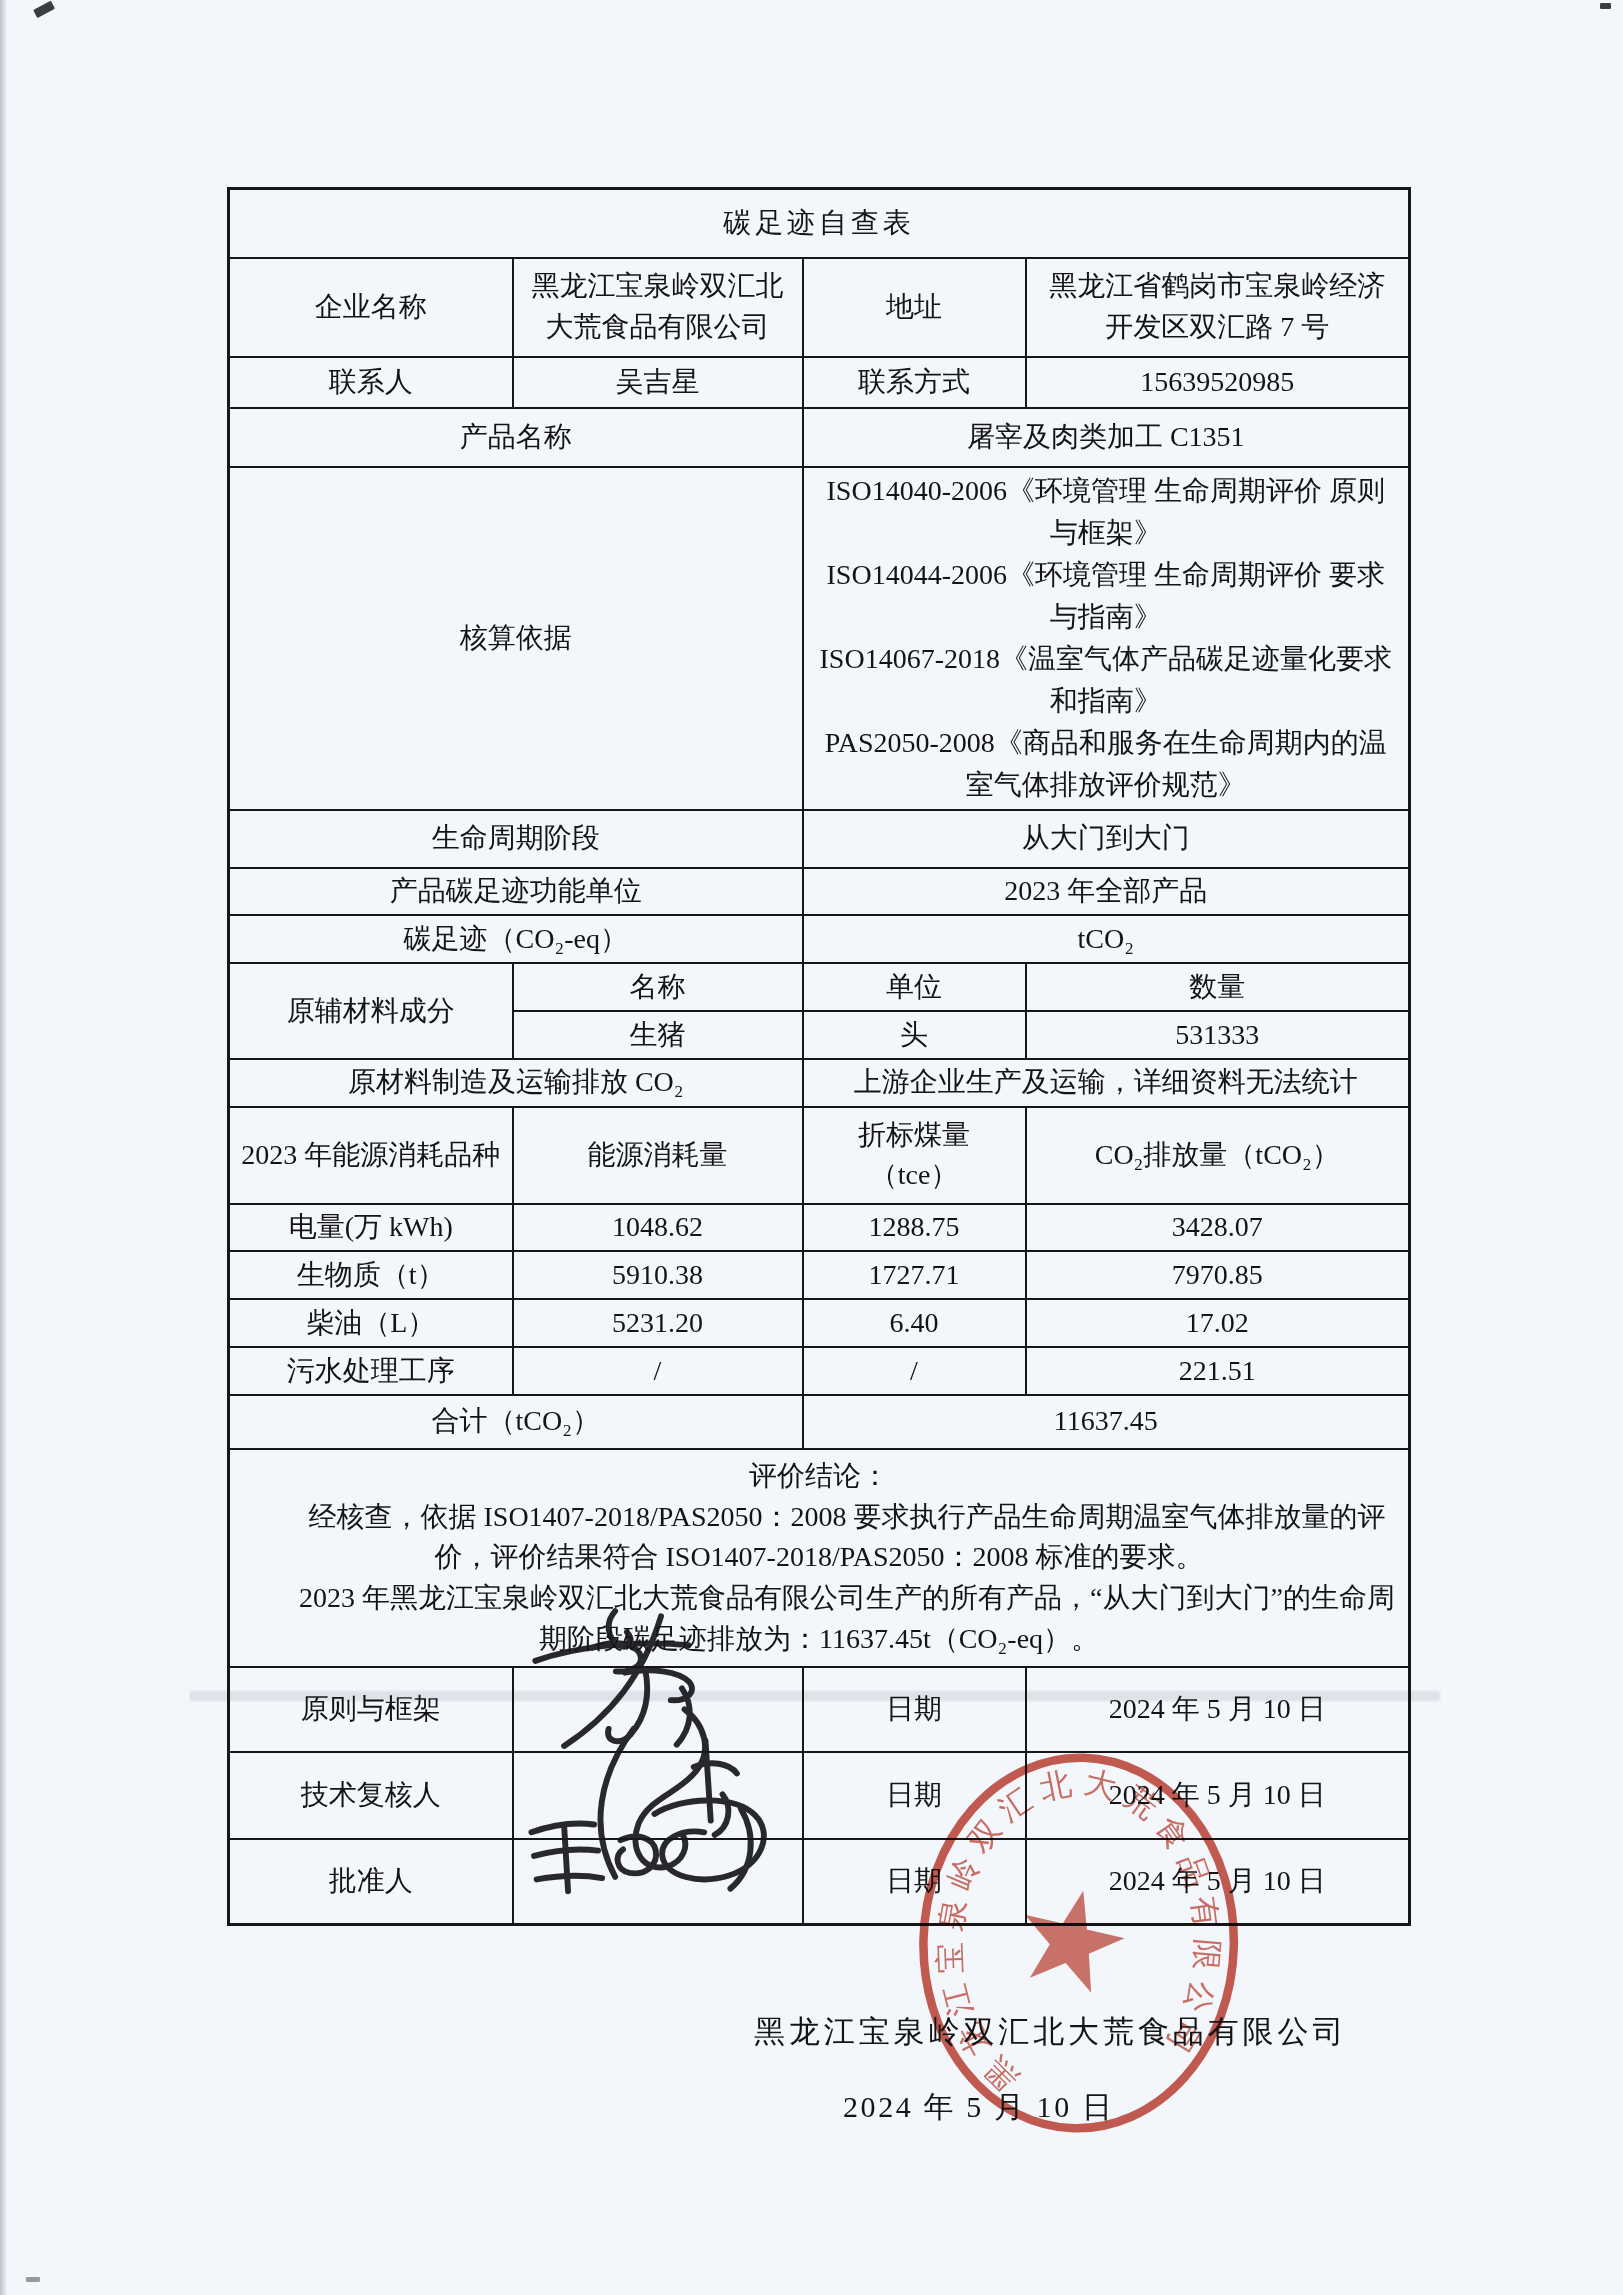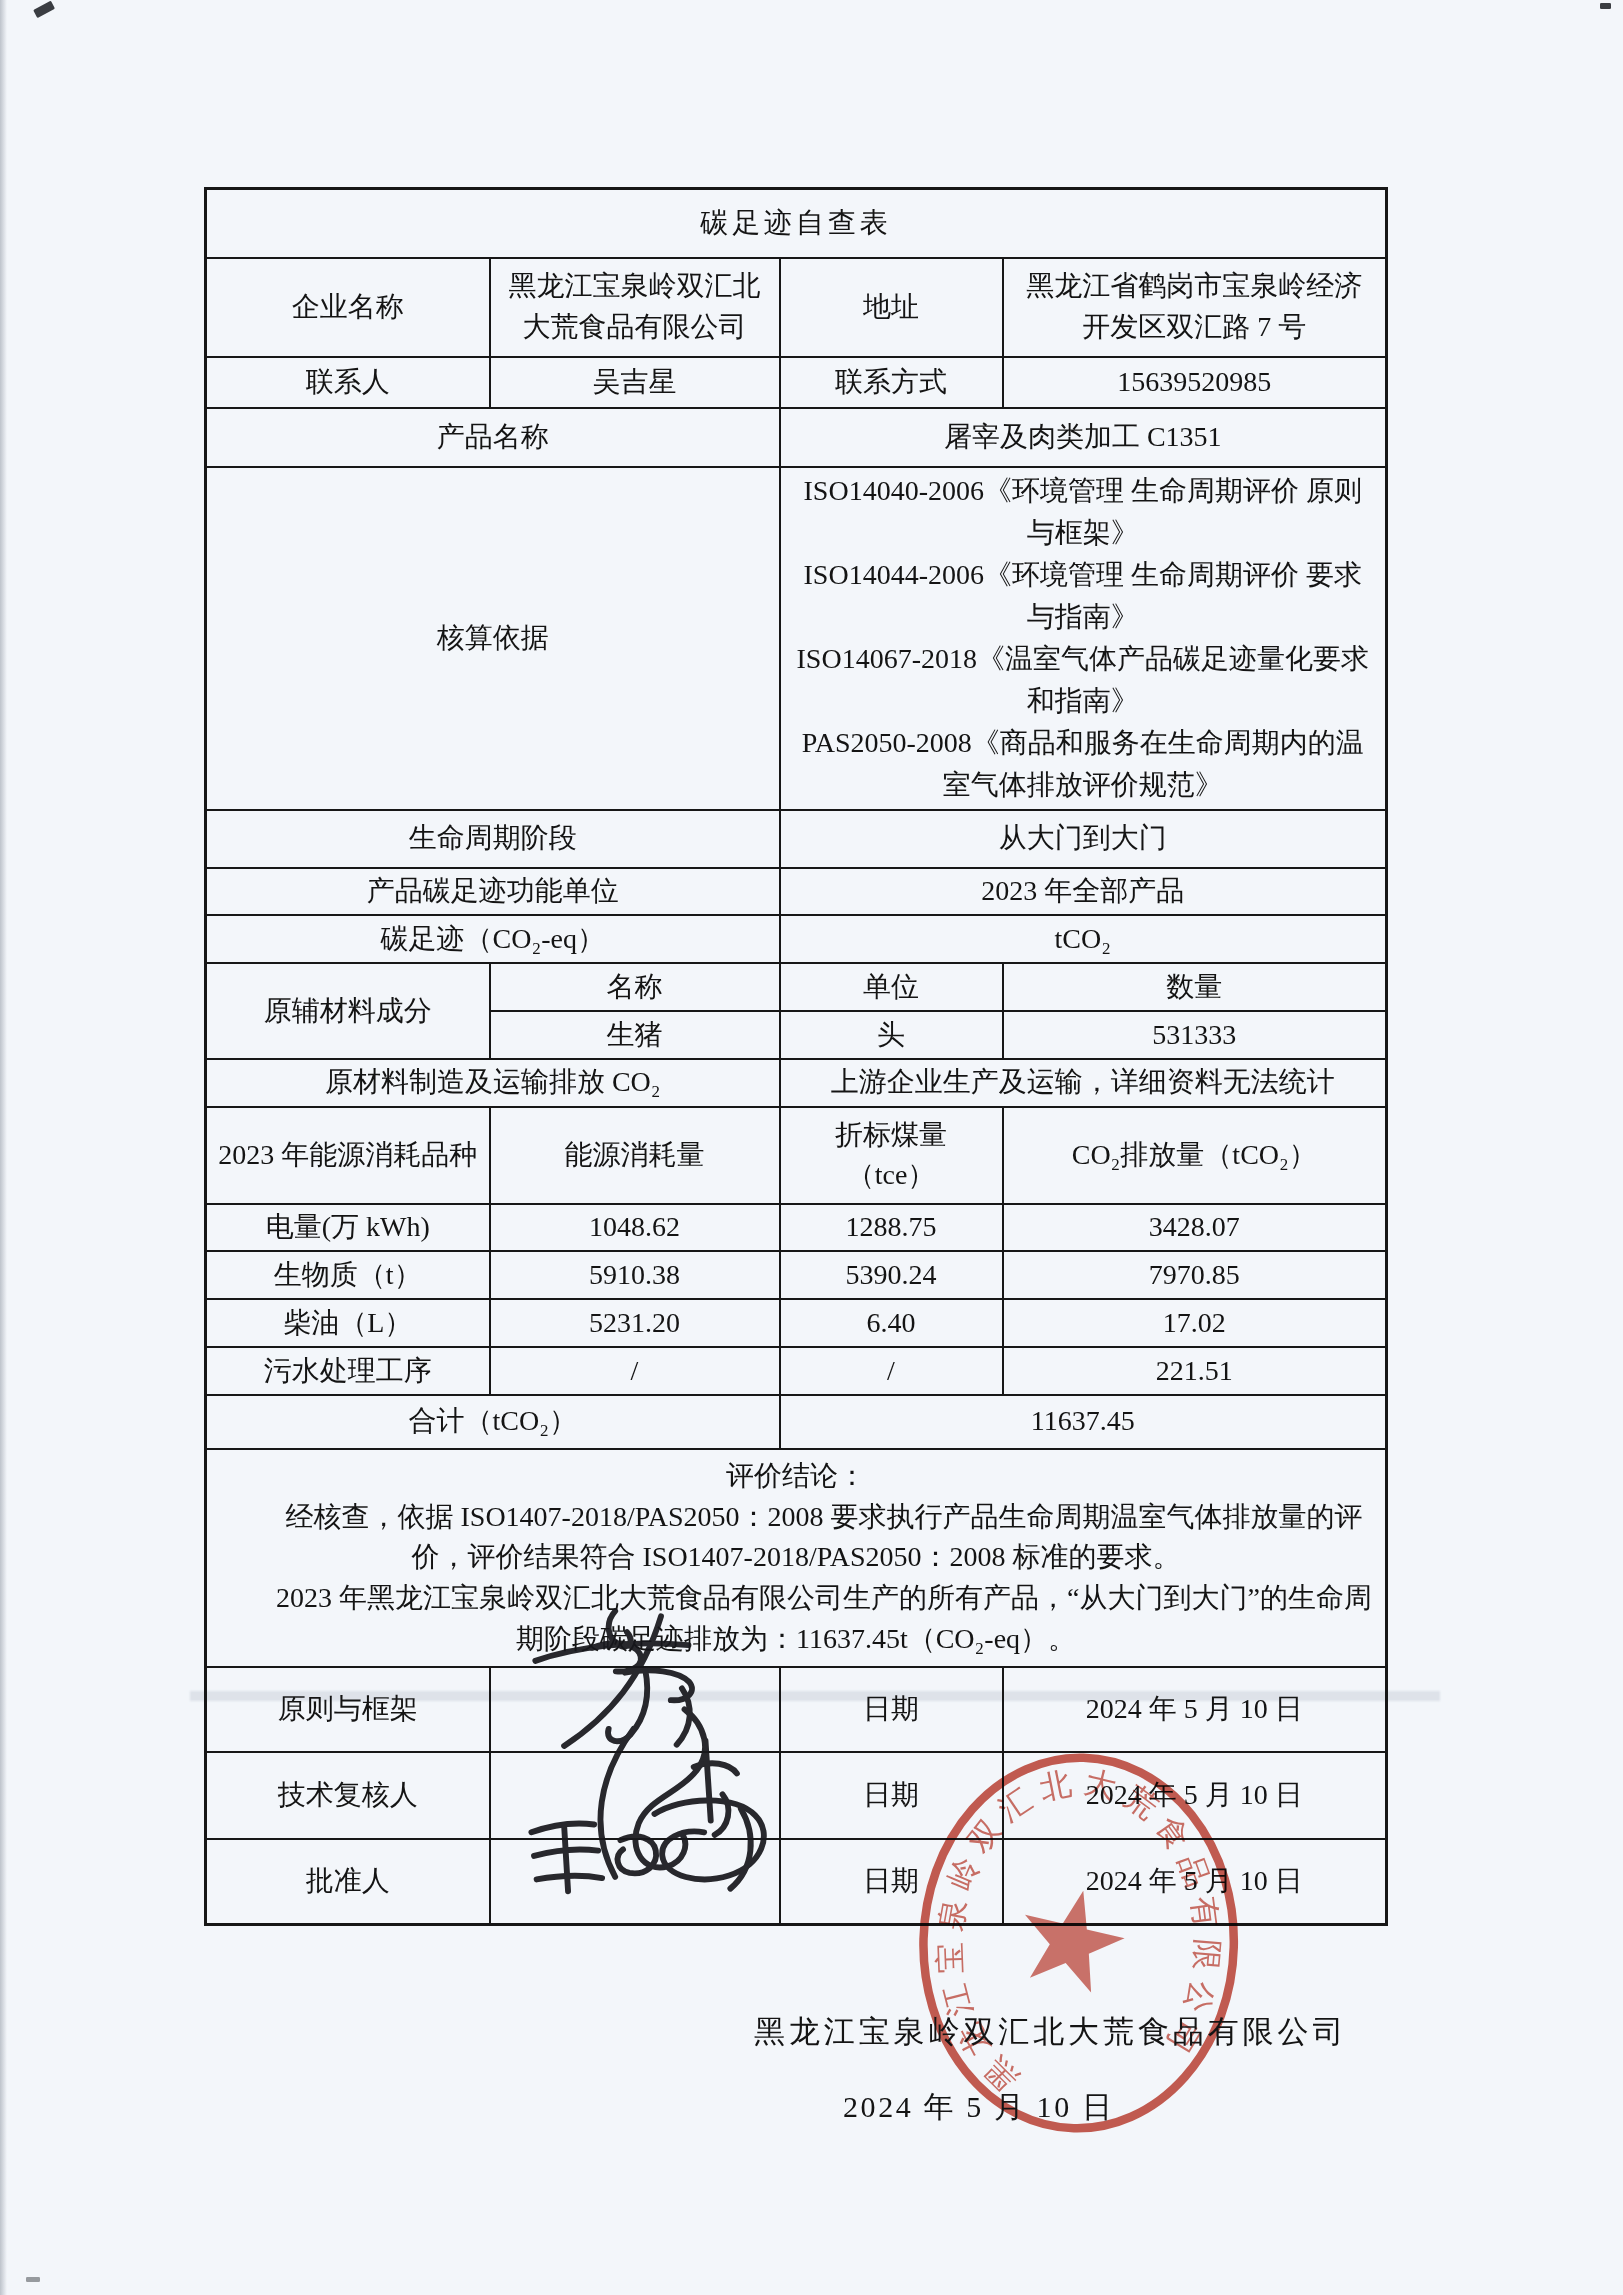--- a/index.html
+++ b/index.html
@@ -12,21 +12,21 @@
     color:#141414;
   }
   
   .edge-shade{position:absolute;left:0;top:0;width:6.5px;height:100%;
     background:linear-gradient(90deg,rgba(90,100,115,.35),rgba(90,100,115,0));}
   .speck{position:absolute;background:#3a3d42;border-radius:1.3px;}
   .streak{position:absolute;left:190px;top:1691px;width:1250px;height:9.8px;
     background:rgba(110,122,148,.16);filter:blur(1.3px);}
   
   table.tbl{
-    position:absolute;left:204px;top:187px;width:1180px;
+    position:absolute;left:227px;top:187px;width:1180px;
     border-collapse:collapse;table-layout:fixed;
     border:3.3px solid #171717;
   }
   table.tbl td{
     border:2px solid #171717;
     text-align:center;vertical-align:middle;
     font-size:28px;line-height:1.45;
     padding:2.6px 9.2px;
     overflow:hidden;
   }
@@ -163,21 +163,21 @@
 
     <tr class="h-erow">
       <td>电量(万 kWh)</td>
       <td>1048.62</td>
       <td>1288.75</td>
       <td>3428.07</td>
     </tr>
     <tr class="h-erow">
       <td>生物质（t）</td>
       <td>5910.38</td>
-      <td>5390.24</td>
+      <td>1727.71</td>
       <td>7970.85</td>
     </tr>
     <tr class="h-erow">
       <td>柴油（L）</td>
       <td>5231.20</td>
       <td>6.40</td>
       <td>17.02</td>
     </tr>
     <tr class="h-erow">
       <td>污水处理工序</td>

